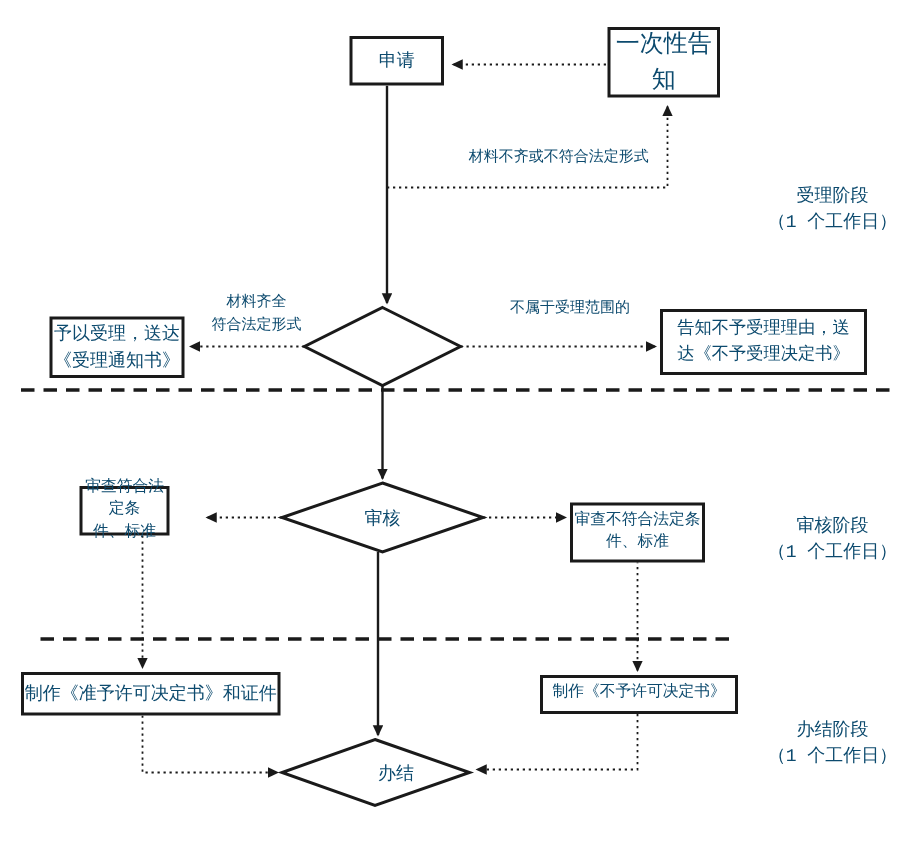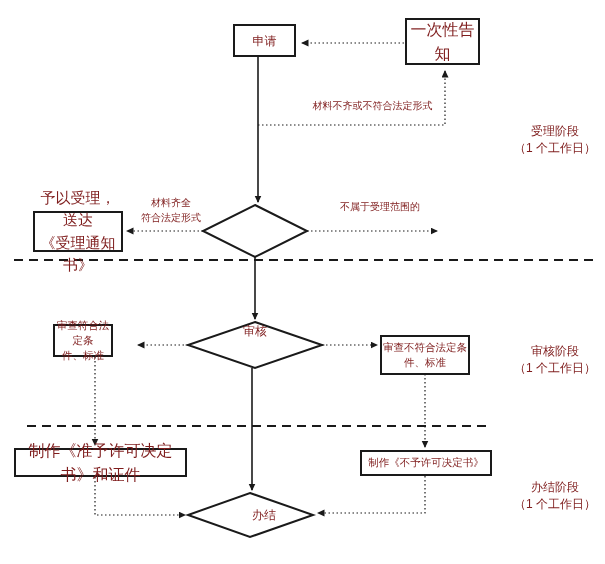--- a/index.html
+++ b/index.html
@@ -1,18 +1,18 @@
 <!DOCTYPE html>
 <html><head>
 <meta charset="utf-8">
 <style>
   html,body{margin:0;padding:0;background:#ffffff;}
   #canvas{
     position:relative;width:605px;height:564px;background:#ffffff;
-    font-family:Liberation Sans, sans-serif;color:#7f1d1d;
+    font-family:Liberation Mono, monospace;color:#0c4a6e;
     overflow:hidden;
   }
   #wires{position:absolute;left:0;top:0;width:605px;height:564px;}
   .node{
     position:absolute;border:2px solid #1a1a1a;background:#ffffff;
     display:flex;align-items:center;justify-content:center;text-align:center;
     box-sizing:border-box;white-space:pre-line;line-height:1.5;
   }
   .dlabel{
     position:absolute;display:flex;align-items:center;justify-content:center;
@@ -71,45 +71,49 @@
   </svg>
 
   <div class="node" style="left:233px;top:24px;width:63px;height:33px;font-size:12px;">
     <span>申请</span>
   </div>
 
   <div class="node" style="left:405px;top:18px;width:75px;height:47px;font-size:16px;">
     <span>一次性告知</span>
   </div>
 
-  <div class="node" style="left:33px;top:211px;width:90px;height:41px;font-size:15px;">
+  <div class="node" style="left:33px;top:211px;width:90px;height:41px;font-size:12px;">
     <span>予以受理，送达
 《受理通知书》</span>
   </div>
 
+  <div class="node" style="left:440px;top:206px;width:138px;height:44px;font-size:11.5px;">
+    <span>告知不予受理理由，送
+达《不予受理决定书》</span>
+  </div>
 
   <div class="node" style="left:53px;top:324px;width:60px;height:33px;font-size:10.5px;line-height:1.4;">
     <span>审查符合法定条
 件、标准</span>
   </div>
 
   <div class="node" style="left:380px;top:322px;width:90px;height:40px;font-size:10.5px;line-height:1.4;margin-top:13px;">
     <span>审查不符合法定条
 件、标准</span>
   </div>
 
-  <div class="node" style="left:14px;top:448px;width:173px;height:29px;font-size:16px;">
+  <div class="node" style="left:14px;top:448px;width:173px;height:29px;font-size:12px;">
     <span>制作《准予许可决定书》和证件</span>
   </div>
 
   <div class="node" style="left:360px;top:450px;width:132px;height:26px;font-size:10.5px;">
     <span>制作《不予许可决定书》</span>
   </div>
 
-  <div class="dlabel" style="left:215px;top:318px;width:80px;height:26px;">审核</div>
+  <div class="dlabel" style="left:215px;top:332px;width:80px;height:26px;">审核</div>
   <div class="dlabel" style="left:224px;top:502px;width:80px;height:26px;">办结</div>
 
   <div class="elabel" style="left:290px;top:99px;width:165px;">材料不齐或不符合法定形式</div>
   <div class="elabel" style="left:130px;top:196px;width:82px;">材料齐全
 符合法定形式</div>
   <div class="elabel" style="left:330px;top:200px;width:100px;">不属于受理范围的</div>
 
   <div class="stage" style="left:500px;top:123px;">
     <div>受理阶段</div>
     <div>（1 个工作日）</div>

